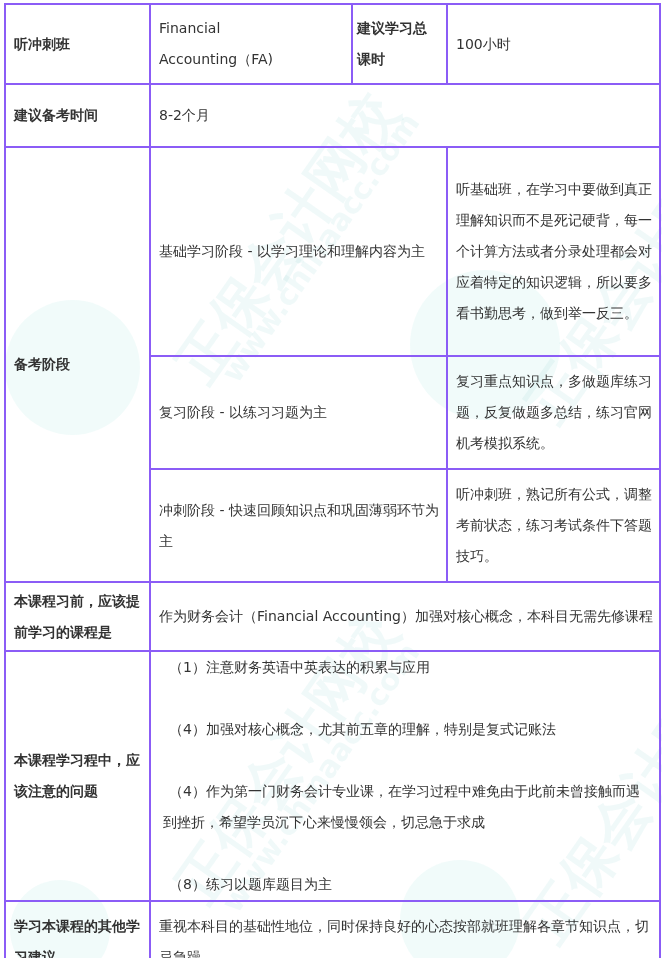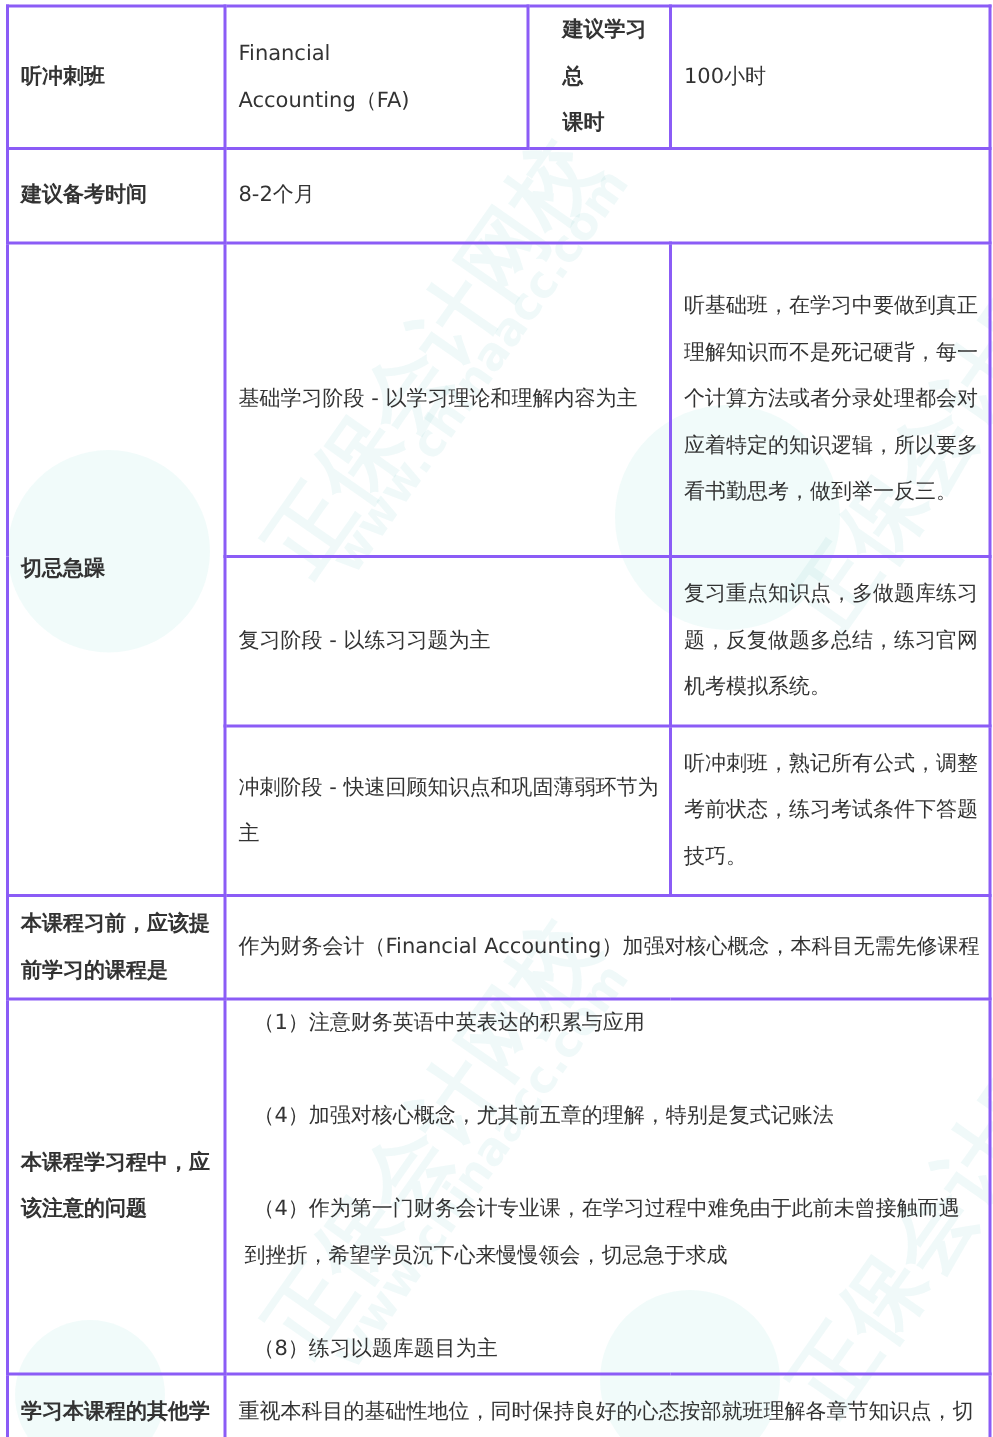--- a/index.html
+++ b/index.html
@@ -91,41 +91,41 @@
   <tbody>
 
     <tr style="height:80px;">
       <td class="label">
         <span>听冲刺班</span>
       </td>
       <td>
         <div>Financial</div>
         <div>Accounting（FA)</div>
       </td>
-      <td class="label" style="padding-left:22px;">
+      <td class="label" style="padding-left:4px;">
         <div>建议学习总</div>
         <div>课时</div>
       </td>
       <td>
         <span>100小时</span>
       </td>
     </tr>
 
     <tr style="height:63px;">
       <td class="label top">
         <span>建议备考时间</span>
       </td>
       <td class="top" colspan="3">
         <span>8-2个月</span>
       </td>
     </tr>
 
     <tr style="height:209px;">
       <td class="label" rowspan="3">
-        <span>切忌急躁</span>
+        <span>备考阶段</span>
       </td>
       <td colspan="2">
         <span class="phase-desc">基础学习阶段 - 以学习理论和理解内容为主</span>
       </td>
       <td>
         <span>听基础班，在学习中要做到真正理解知识而不是死记硬背，每一个计算方法或者分录处理都会对应着特定的知识逻辑，所以要多看书勤思考，做到举一反三。</span>
       </td>
     </tr>
     <tr style="height:113px;">
       <td colspan="2">

